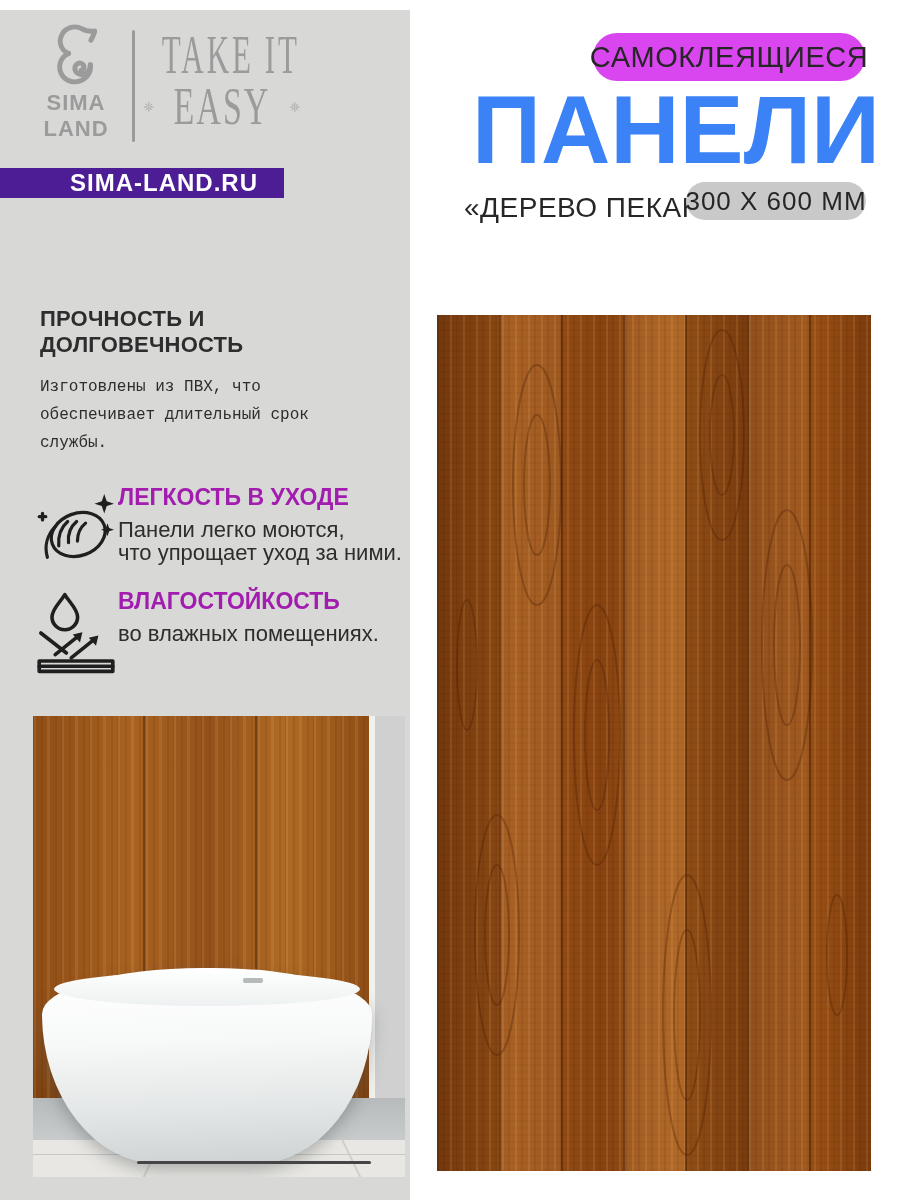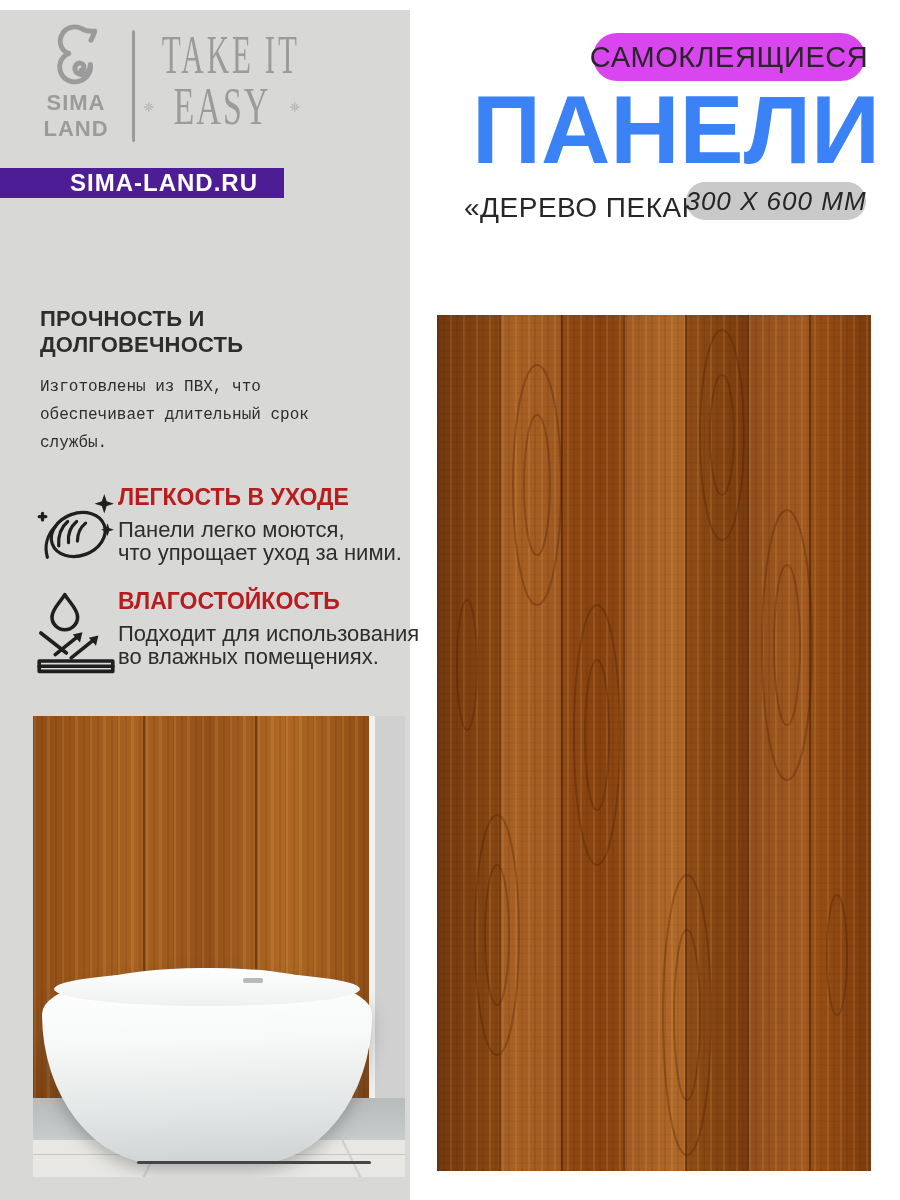--- a/index.html
+++ b/index.html
@@ -30,21 +30,21 @@
   .durability { position:absolute; left:40px; top:296px; width:360px; color:#2d2d2d; }
   .durability h2 { font-size:22px; font-weight:bold; letter-spacing:0.2px; margin-bottom:15px; }
   .durability .bodyline { display:block; white-space:nowrap; font-size:16px; line-height:28px;font-family:Liberation Mono, monospace; }
 
   
   .feature { position:absolute; left:36px; width:370px; color:#1f1f1f; }
   .feature-care { top:472px; }
   .feature-moisture { top:576px; }
   .feature .icon-box { position:absolute; left:0; top:4px; }
   .ftext { position:absolute; left:82px; top:2px; }
-  .ftext h3 { font-size:23px; font-weight:bold; color:#b91c1c; margin-bottom:7px; white-space:nowrap; }
+  .ftext h3 { font-size:23px; font-weight:bold; color:#a21caf; margin-bottom:7px; white-space:nowrap; }
   .ftext .fline { display:block; white-space:nowrap; font-size:22px; line-height:23px; color:#2d2d2d; }
 
   
   .bath-photo { position:absolute; left:33px; top:706px; width:372px; height:461px; overflow:hidden; background:#e8e7e3; }
   .photo-wood-wall { position:absolute; left:0; top:0; width:336px; height:382px;
     background-color:#9c5a1c;
     background-image:
       linear-gradient(90deg, rgba(0,0,0,0) 110px, rgba(55,22,2,0.45) 110px, rgba(55,22,2,0.45) 112px, rgba(0,0,0,0) 112px, rgba(0,0,0,0) 222px, rgba(55,22,2,0.45) 222px, rgba(55,22,2,0.45) 224px, rgba(0,0,0,0) 224px),
       repeating-linear-gradient(90deg, rgba(40,15,0,0.22) 0 1px, rgba(0,0,0,0) 1px 28px),
       repeating-linear-gradient(90deg, rgba(255,228,170,0.10) 0 3px, rgba(0,0,0,0) 3px 8px, rgba(60,25,0,0.10) 8px 10px, rgba(0,0,0,0) 10px 14px),
@@ -69,21 +69,21 @@
 
   
   .hero-badge { position:absolute; left:593px; top:33px; width:272px; height:48px; border-radius:24px;
     background:#d946ef; display:flex; align-items:center; justify-content:center; }
   .hero-badge span { font-size:29px; color:#262626; letter-spacing:0.5px; }
   .hero-title { position:absolute; left:430px; top:86px; width:460px; text-align:right; padding-right:10px;
     font-size:96px; line-height:88px; font-weight:bold; color:#3b82f6; }
   .hero-sub { position:absolute; left:464px; top:192px; font-size:28px; color:#262626; letter-spacing:0.5px; white-space:nowrap; }
   .hero-size { position:absolute; left:686px; top:182px; width:180px; height:38px; border-radius:19px;
     background:#c9c9c9; display:flex; align-items:center; justify-content:center; }
-  .hero-size span { font-size:26px; color:#262626; letter-spacing:1px; white-space:nowrap;font-style:italic; }
+  .hero-size span { font-size:26px; color:#262626; letter-spacing:1px; white-space:nowrap; }
 
   
   .wood-panel { position:absolute; left:437px; top:315px; width:434px; height:856px;
     background-color:#9d4f13;
     background-image:
       repeating-linear-gradient(90deg, rgba(30,8,0,0.35) 0 2px, rgba(0,0,0,0) 2px 62px),
       repeating-linear-gradient(90deg, rgba(255,205,130,0.12) 0 2px, rgba(0,0,0,0) 2px 6px, rgba(70,25,0,0.10) 6px 8px, rgba(0,0,0,0) 8px 13px),
       repeating-linear-gradient(90deg, rgba(0,0,0,0.12) 0 62px, rgba(255,240,200,0.07) 62px 124px, rgba(0,0,0,0.04) 124px 186px, rgba(255,220,160,0.10) 186px 248px),
       repeating-linear-gradient(0deg, rgba(60,20,0,0.05) 0 2px, rgba(0,0,0,0) 2px 7px),
       linear-gradient(90deg,#83400f 0%,#a25617 18%,#8d4511 38%,#a85c1b 55%,#8a430f 72%,#9e5215 88%,#7f3d0e 100%); }
@@ -186,21 +186,20 @@
           <line x1="24" y1="79" x2="54" y2="55"></line>
           <line x1="44" y1="83" x2="74" y2="59"></line>
           <rect x="4" y="87" width="92" height="13"></rect>
           <line x1="4" y1="93.5" x2="96" y2="93.5"></line>
         </g>
         <path d="M58 51 L46 54 L55 64 Z" fill="#1f1f1f"></path>
         <path d="M78 55 L66 58 L75 68 Z" fill="#1f1f1f"></path>
       </svg>
       <div class="ftext">
         <h3>ВЛАГОСТОЙКОСТЬ</h3>
-        <span class="fline">Подходит для использования</span>
         <span class="fline">во влажных помещениях.</span>
       </div>
     </section>
 
     <figure class="bath-photo">
       <div class="photo-wood-wall"></div>
       <div class="photo-wall-edge"></div>
       <div class="photo-wall-gray"></div>
       <div class="photo-floor-shadow"></div>
       <div class="photo-floor"></div>

